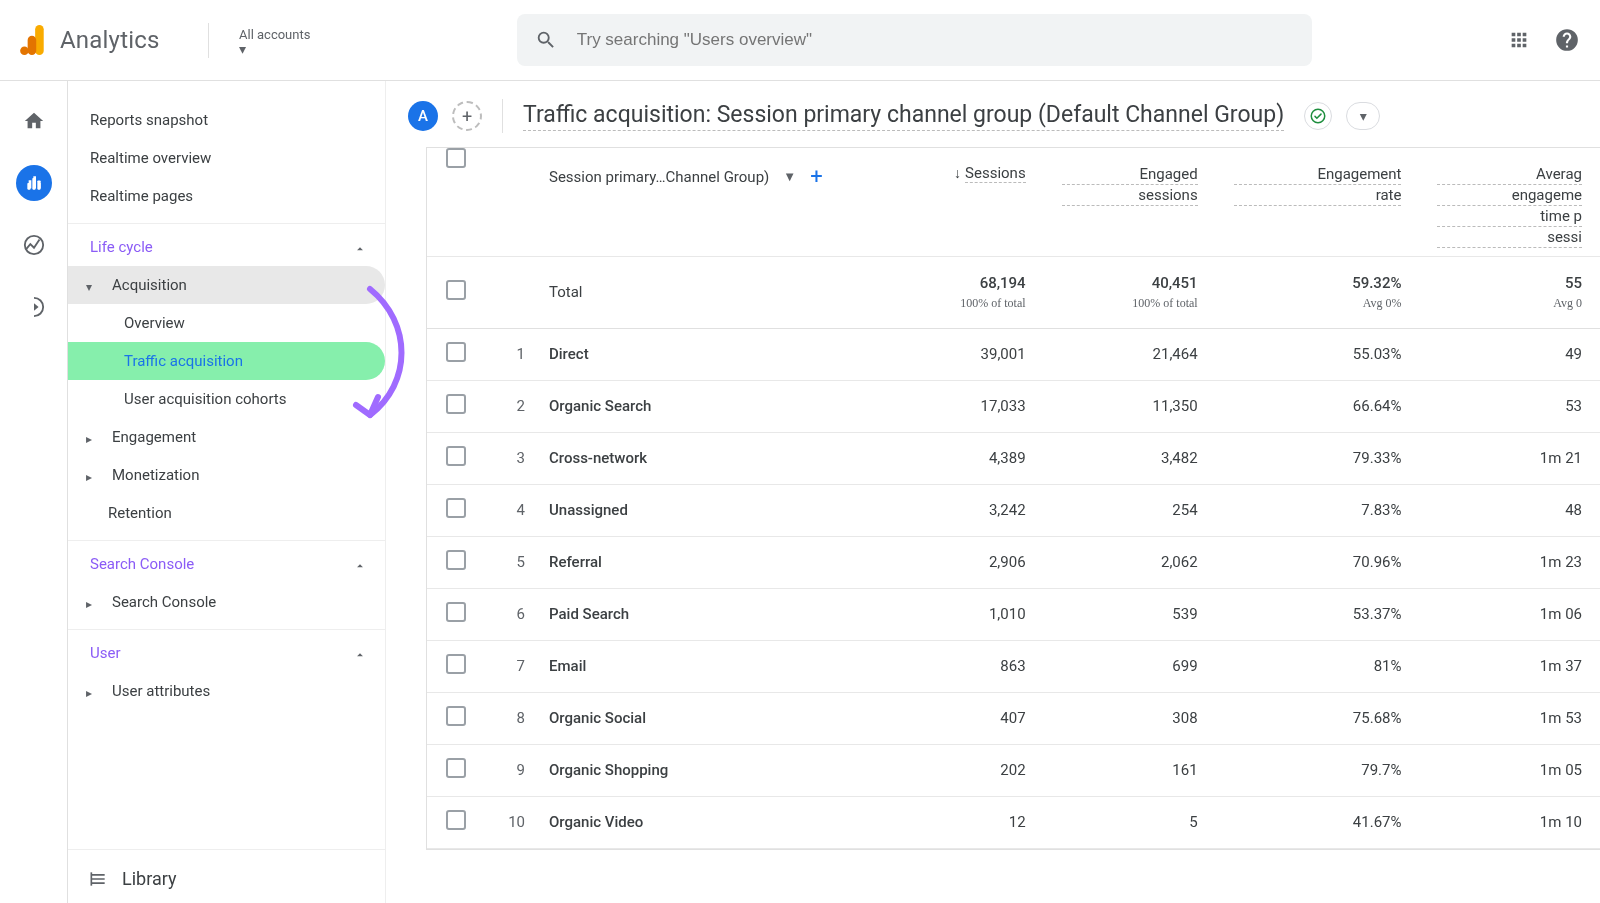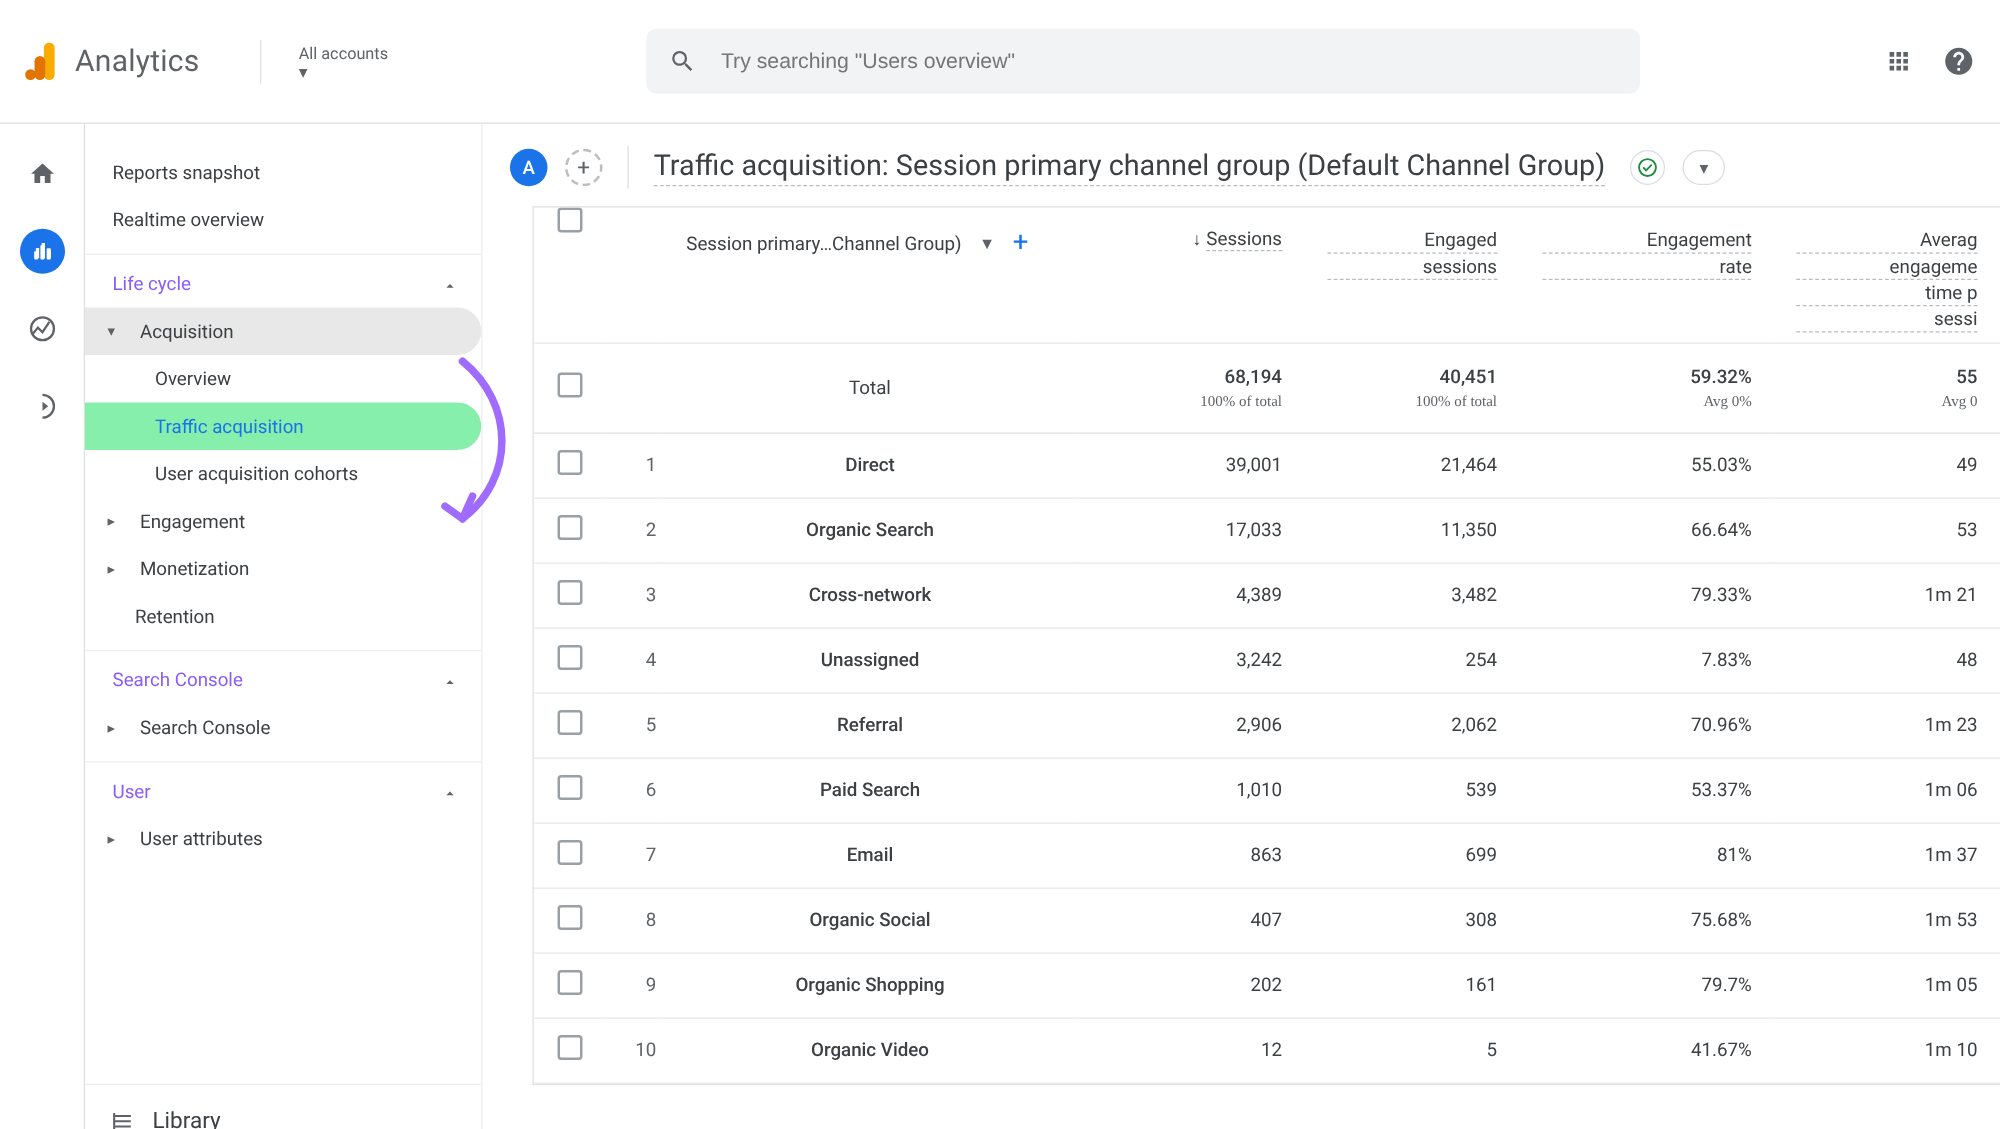--- a/index.html
+++ b/index.html
@@ -8,21 +8,21 @@
     font-family: 'Google Sans', Roboto, Arial, sans-serif;
     background: #fff;
     color: #202124;
     overflow: hidden;
   }
 
   
   .topbar {
     display: flex;
     align-items: center;
-    height: 99px;
+    height: 81px;
     border-bottom: 1px solid #e0e0e0;
     padding: 0 12px 0 20px;
     gap: 18px;
   }
   .logo-block {
     display: flex; align-items: center; gap: 14px; min-width: 170px;
   }
   .logo-icon { width: 26px; height: 30px; }
   .logo-text { font-size: 24px; color:#5f6368; letter-spacing:.2px;}
   .account-switch{
@@ -59,21 +59,21 @@
   .rail .rail-btn.active svg{fill:#fff;}
 
   
   .reportnav{
     width:318px;padding:20px 0 0 0;font-size:15px;color:#3c4043;
     border-right:1px solid #eee;position:relative;display:flex;flex-direction:column;
   }
   .reportnav .nav-scroll{flex:1;overflow:hidden;}
   .nav-item{
     padding:10px 18px 10px 18px;cursor:pointer;border-radius:0 22px 22px 0;
-    display:flex;align-items:center;gap:12px;
+    display:flex;align-items:flex-end;gap:12px;
   }
   .nav-item.level1{padding-left:22px;font-size:15px;}
   .nav-section{
     padding:14px 18px 10px 22px;color:#8b5cf6;font-size:15px;
     display:flex;align-items:center;justify-content:space-between;
     border-top:1px solid #eee;margin-top:8px;cursor:pointer;
   }
   .nav-sub{padding-left:40px;}
   .nav-sub2{padding-left:56px;}
   .caret{font-size:12px;color:#5f6368;width:14px;display:inline-block;}
@@ -118,21 +118,21 @@
 
   
   .table-wrap{margin-left:40px;border:1px solid #e0e0e0;border-right:none;overflow:hidden;}
   table{border-collapse:collapse;width:100%;font-size:15px;}
   th,td{padding:0 18px;text-align:right;border-bottom:1px solid #e8e8e8;white-space:nowrap;}
   th{font-weight:400;color:#3c4043;height:108px;vertical-align:top;padding-top:16px;}
   th .ul,.total-row .ul{border-bottom:1px dashed #bbb;}
   td{height:52px;vertical-align:middle;color:#3c4043;}
   .col-check{width:58px;text-align:center;padding:0;}
   .col-idx{width:46px;text-align:right;color:#5f6368;padding-right:6px;}
-  .col-dim{text-align:center;width:330px;font-weight:500;}
+  .col-dim{text-align:left;width:330px;font-weight:500;}
   .chk{
     width:20px;height:20px;border:2px solid #9aa0a6;border-radius:3px;display:inline-block;
     cursor:pointer;
   }
   thead th.col-dim{font-weight:400;}
   .dim-head{display:flex;align-items:center;gap:14px;}
   .dim-head .dd{color:#5f6368;font-size:13px;}
   .dim-head .plus{color:#1a73e8;font-size:22px;cursor:pointer;font-weight:400;}
   .sort-arrow{font-size:14px;margin-right:4px;}
   .total-row td{height:72px;font-weight:500;border-bottom:1px solid #e0e0e0;}
@@ -207,20 +207,23 @@
     </div>
   </div>
 
   <div class="reportnav">
     <div class="nav-scroll">
       <div class="nav-item level1">
           <span>Reports snapshot</span>
         </div>
       <div class="nav-item level1">
           <span>Realtime overview</span>
+        </div>
+      <div class="nav-item level1">
+          <span>Realtime pages</span>
         </div>
 
       <div class="nav-section">
         <span>Life cycle</span>
         <span class="chev"><svg width="14" height="14" viewBox="0 0 24 24">
               <path d="M7 10l5 5 5-5z"></path>
             </svg></span>
       </div>
 
       <div class="nav-item expandable selected">

